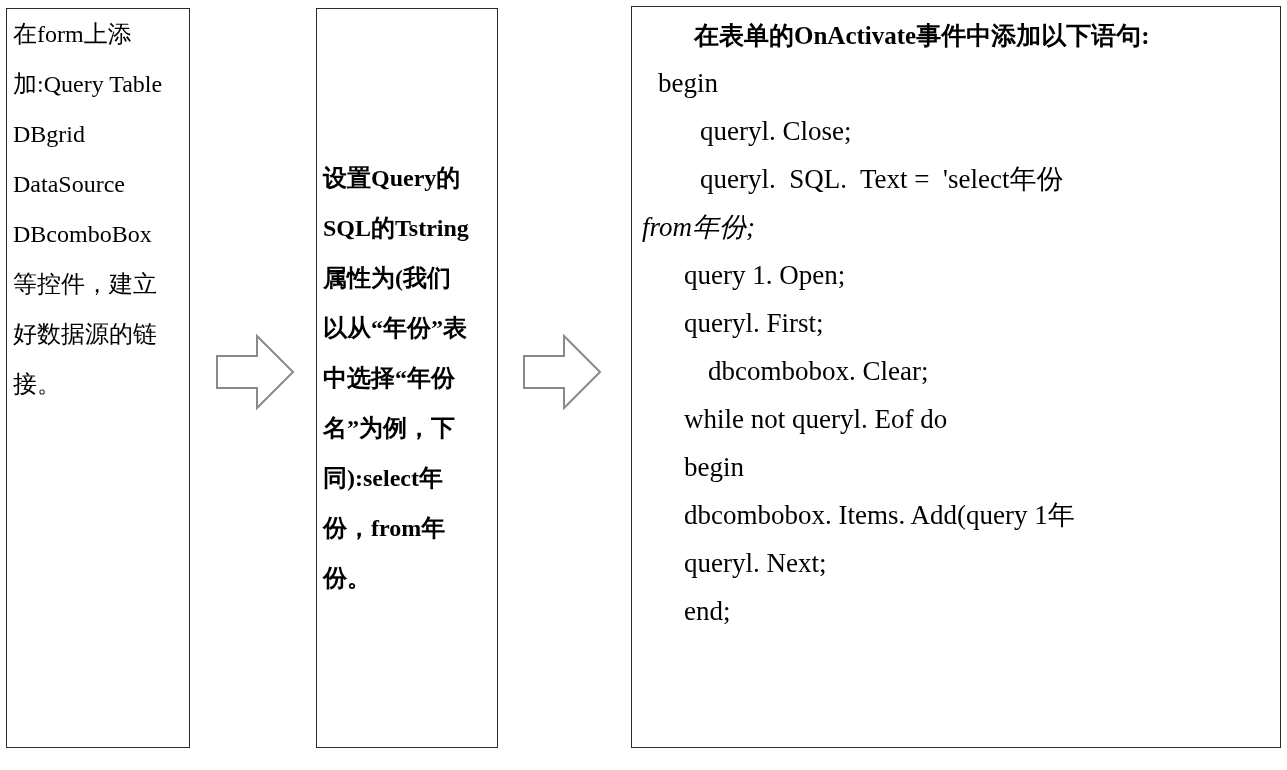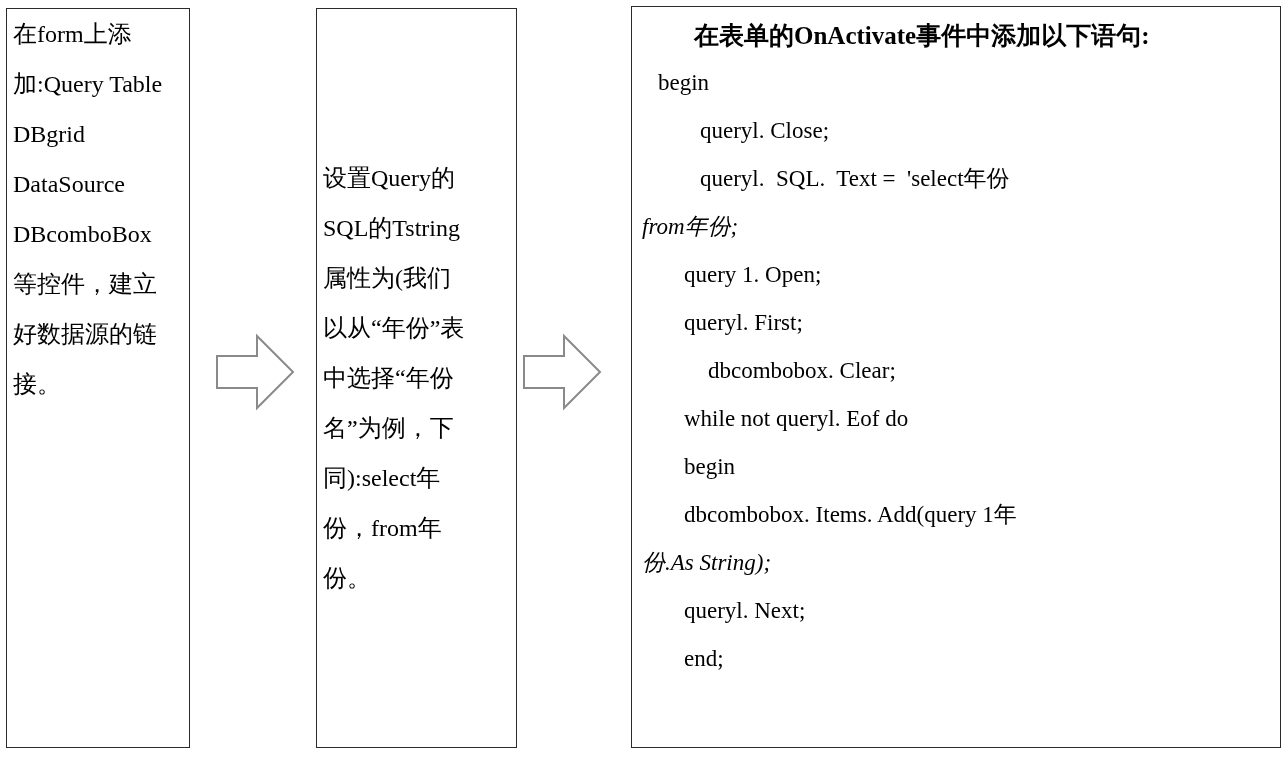--- a/index.html
+++ b/index.html
@@ -34,38 +34,39 @@
     width: 184px;
     height: 740px;
     padding: 0 6px;
     display: flex;
     flex-direction: column;
   }
 
   .box-2 {
     left: 316px;
     top: 8px;
-    width: 201px;
+    width: 182px;
     height: 740px;
     padding: 0 6px;
     display: flex;
     flex-direction: column;
     justify-content: center;
+    font-weight: bold;
   }
 
   .box-3 {
     left: 631px;
     top: 6px;
     width: 650px;
     height: 742px;
     padding: 6px 10px 0 10px;
   }
 
   .text-line {
-    font-size: 23px;
+    font-size: 27px;
     line-height: 48px;
     white-space: pre;
     letter-spacing: 0px;
   }
 
   .box-1 .text-line,
   .box-2 .text-line {
     font-size: 24px;
     line-height: 50px;
   }
@@ -138,18 +139,17 @@
     <div class="text-line ind-1">begin</div>
     <div class="text-line ind-2">queryl. Close;</div>
     <div class="text-line ind-2">queryl.  SQL.  Text =  'select年份</div>
     <div class="text-line ind-0">from年份;</div>
     <div class="text-line ind-3">query 1. Open;</div>
     <div class="text-line ind-3">queryl. First;</div>
     <div class="text-line ind-4">dbcombobox. Clear;</div>
     <div class="text-line ind-3">while not queryl. Eof do</div>
     <div class="text-line ind-3">begin</div>
     <div class="text-line ind-3">dbcombobox. Items. Add(query 1年</div>
-    <div class="text-line ind-0">份.As String);</div>
     <div class="text-line ind-3">queryl. Next;</div>
     <div class="text-line ind-3">end;</div>
   </div>
 
 </div>
 
 </body></html>

